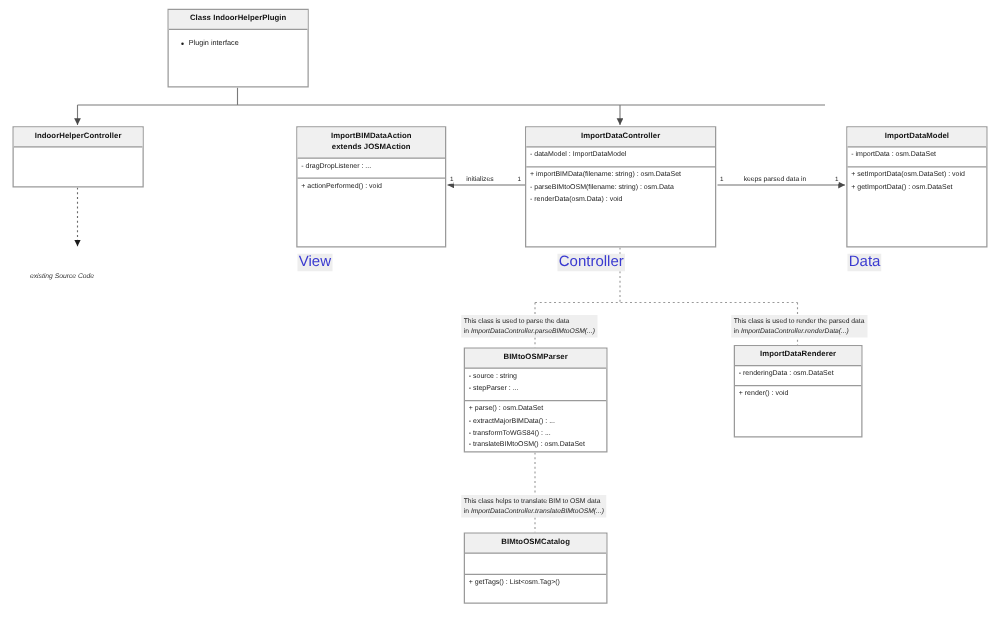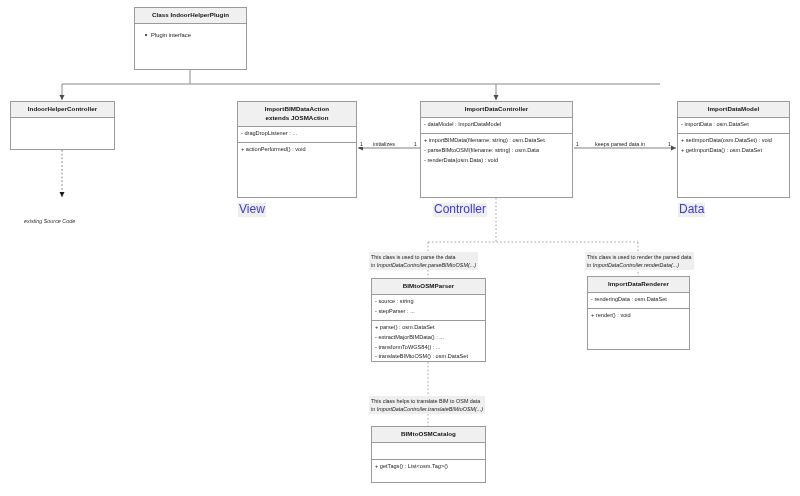--- a/index.html
+++ b/index.html
@@ -223,21 +223,21 @@
     <div class="sect">
       <div class="row">- dataModel : ImportDataModel</div>
     </div>
     <div class="sect last">
       <div class="row">+ importBIMData(filename: string) : osm.DataSet</div>
       <div class="row">- parseBIMtoOSM(filename: string) : osm.Data</div>
       <div class="row">- renderData(osm.Data) : void</div>
     </div>
   </div>
 
-  <div class="mvc" style="left:433px; top:203px;">Controller</div>
+  <div class="mvc" style="left:446px; top:203px;">Controller</div>
 
   <div class="uml" style="left:677px; top:101px; width:113px; height:97px;">
     <div class="hdr">ImportDataModel</div>
     <div class="sect">
       <div class="row">- importData : osm.DataSet</div>
     </div>
     <div class="sect last">
       <div class="row">+ setImportData(osm.DataSet) : void</div>
       <div class="row">+ getImportData() : osm.DataSet</div>
     </div>

